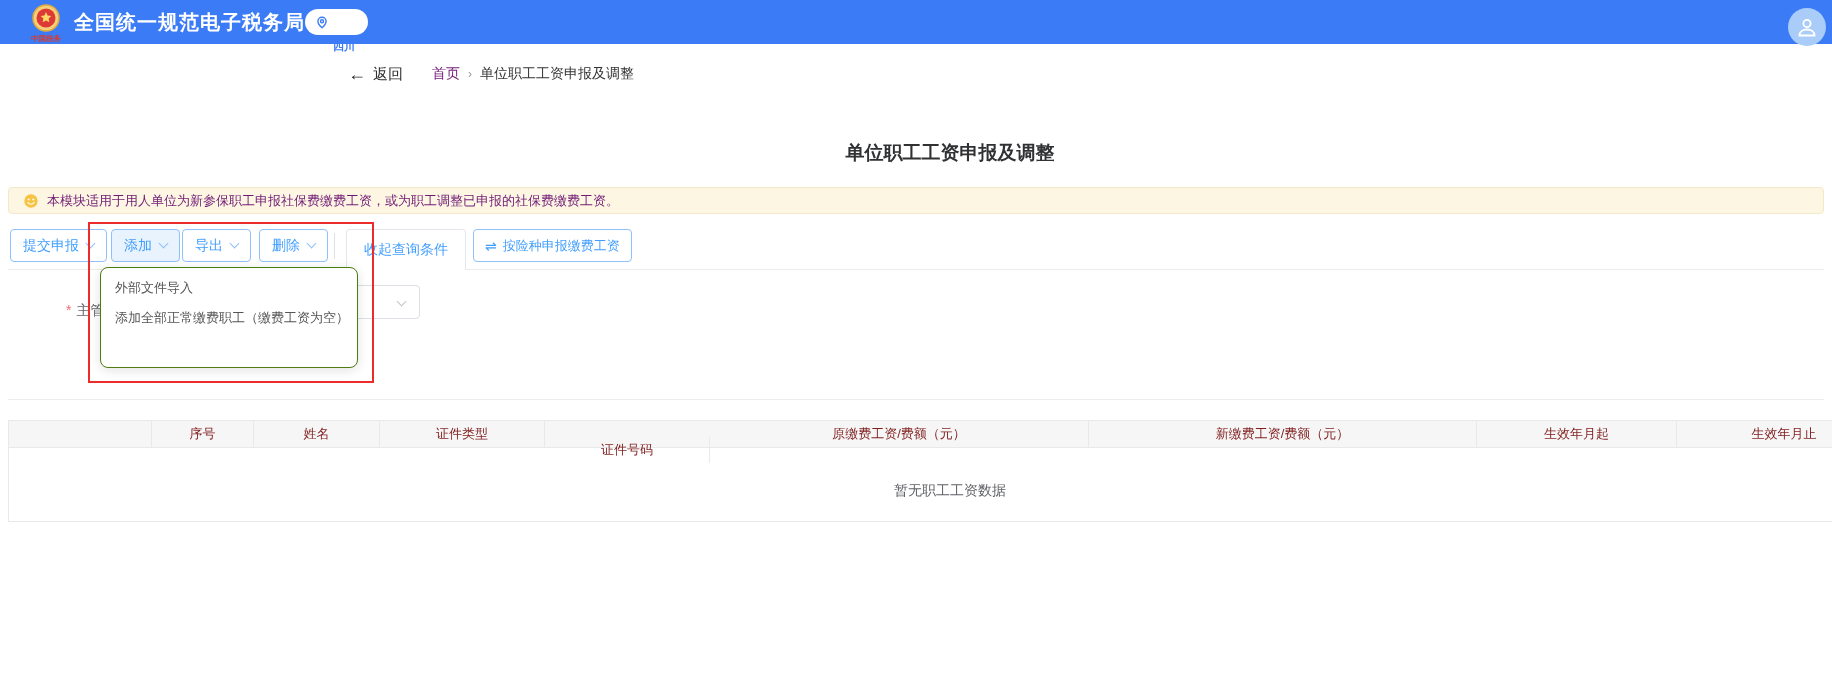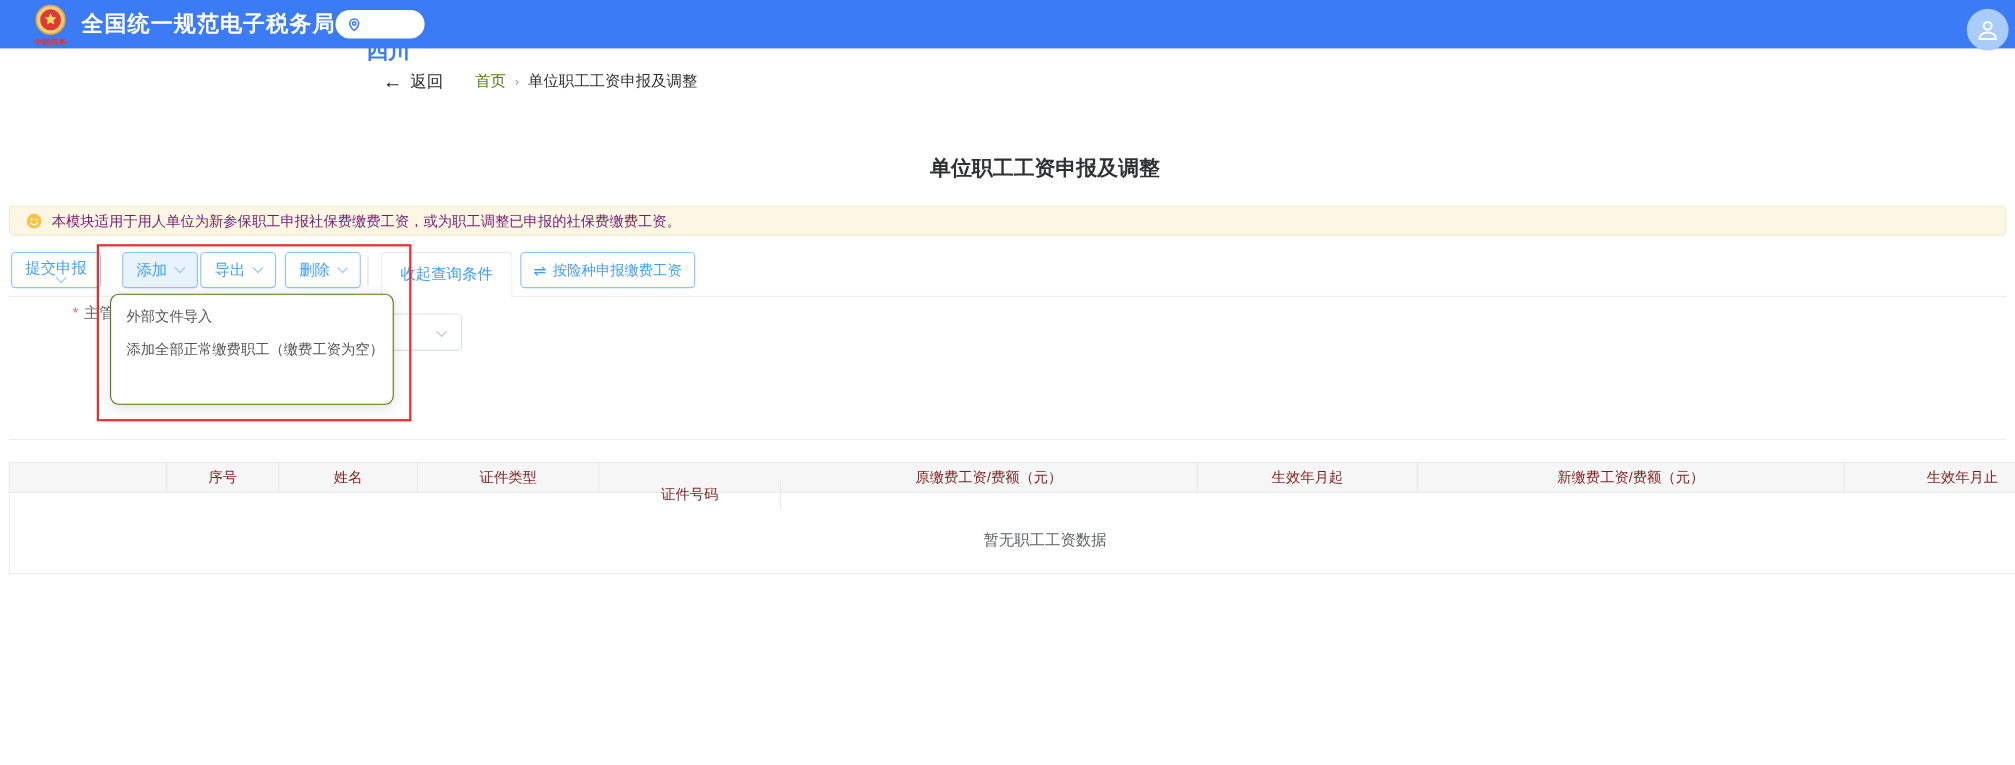--- a/index.html
+++ b/index.html
@@ -5,51 +5,51 @@
   * { margin:0; padding:0; box-sizing:border-box; }
   html,body { background:#fff; }
   body { font-family:"Liberation Sans", sans-serif; }
   #stage { position:relative; width:1832px; height:695px; background:#fff; overflow:hidden; }
 
   
   .topbar { position:absolute; left:0; top:0; width:1832px; height:44px; background:#3b7cf6; display:flex; align-items:center; }
   .emblem { position:absolute; left:28px; top:3px; }
   .app-title { position:absolute; left:74px; top:0; height:44px; line-height:44px; color:#fff; font-size:20px; font-weight:bold; letter-spacing:1px; white-space:nowrap; }
   .region-pill { position:absolute; left:305px; top:9px; height:26px; background:#fff; border-radius:14px; display:flex; align-items:center; gap:4px; padding:0 13px 0 10px; cursor:pointer; }
-  .region-text { color:#3b7cf6; font-weight:bold; font-size:20px;margin-top:48px; }
+  .region-text { color:#3b7cf6; font-weight:bold; font-size:11px;margin-top:48px; }
   .avatar { position:absolute; left:1788px; top:8px; width:38px; height:38px; border-radius:50%; background:#a9cdf8; display:flex; align-items:center; justify-content:center; cursor:pointer; }
 
   
   .breadcrumb { position:absolute; left:348px; top:63px; height:22px; display:flex; align-items:center; font-size:14px; color:#333; }
   .back-link { display:flex; align-items:center; gap:7px; cursor:pointer; color:#2b2b2b; font-size:15px; }
   .back-arrow { font-size:18px; line-height:18px; }
-  .crumb-home { color:#4d7c0f; margin-left:29px; cursor:pointer; }
+  .crumb-home { color:#701a75; margin-left:29px; cursor:pointer; }
   .crumb-sep { color:#9a9a9a; margin:0 8px; font-size:12px; }
   .crumb-current { color:#333; }
 
   
   .page-title { position:absolute; left:0; top:140px; width:1900px; text-align:center; font-size:19px; font-weight:bold; color:#303133; }
   .notice { position:absolute; left:8px; top:187px; width:1816px; height:27px; background:#fdf6e3; border:1px solid #f4e8cb; border-radius:4px; display:flex; align-items:center; padding-left:14px; }
   .notice-text { font-size:13px; color:#701a75; margin-left:8px; }
 
   
   .btn { position:absolute; top:229px; height:33px; border:1px solid #8fc1fb; border-radius:4px; background:#fff; color:#409eff; font-size:14px; display:inline-flex; align-items:center; justify-content:center; padding:0 12px; cursor:pointer; white-space:nowrap; z-index:2; }
   .chev { width:7px; height:7px; border-right:1.5px solid #8fc1fb; border-bottom:1.5px solid #8fc1fb; transform:rotate(45deg); margin:-4px 0 0 8px; }
-  #btn-submit { left:10px;flex-direction:column; }
+  #btn-submit { left:10px; }
   #btn-add { left:111px; background:#e8f3fe; }
   #btn-export { left:182px; }
   #btn-delete { left:259px; }
   .toolbar-divider { position:absolute; left:334px; top:233px; width:1px; height:26px; background:#e0e0e0; }
   .collapse-tab { position:absolute; left:346px; top:229px; height:41px; padding:0 17px; background:#fff; border:1px solid #e4e7ed; border-bottom:none; border-radius:4px 4px 0 0; color:#409eff; font-size:14px; display:flex; align-items:center; z-index:6; cursor:pointer; white-space:nowrap; }
   #btn-insurance { left:473px; font-size:13px; padding:0 11px; gap:6px; }
   .swap-glyph { font-size:14px; }
 
   
   .query-panel { position:absolute; left:8px; top:269px; width:1816px; height:131px; background:#fff; border-top:1px solid #ececec; border-bottom:1px solid #ececec; z-index:1; }
-  .form-label-tax { position:absolute; left:66px; top:276px; font-size:14px; color:#606266; z-index:2; white-space:nowrap; }
+  .form-label-tax { position:absolute; left:66px; top:302px; font-size:14px; color:#606266; z-index:2; white-space:nowrap; }
   .req { color:#f56c6c; margin-right:5px; font-size:14px; }
   .select-box { position:absolute; left:140px; top:285px; width:280px; height:34px; border:1px solid #dcdfe6; border-radius:4px; background:#fff; z-index:2; cursor:pointer; }
   .select-chev { position:absolute; right:14px; top:12px; width:7px; height:7px; border-right:1.5px solid #c0c4cc; border-bottom:1.5px solid #c0c4cc; transform:rotate(45deg); }
   .form-label-emp { position:absolute; left:722px; top:293px; font-size:14px; color:#606266; white-space:nowrap; }
   .emp-input { position:absolute; left:788px; top:285px; width:308px; height:34px; border:1px solid #dcdfe6; border-radius:4px; padding:0 12px; font-size:14px; color:#333; outline:none; font-family:"Liberation Sans", sans-serif; }
   .emp-input::placeholder { color:#c0c4cc; }
   .search-btn { position:absolute; left:864px; top:346px; width:70px; height:33px; background:#54a8f8; color:#fff; border:none; border-radius:4px; font-size:14px; cursor:pointer; font-family:"Liberation Sans", sans-serif; }
   .reset-btn { position:absolute; left:950px; top:346px; width:68px; height:33px; background:#fff; color:#409eff; border:1px solid #8fc1fb; border-radius:4px; font-size:14px; cursor:pointer; font-family:"Liberation Sans", sans-serif; }
 
   
@@ -167,22 +167,22 @@
   <div class="annotation-rect"></div>
 
   <div class="table-wrap">
     <div class="thead">
       <div class="th" style="width:143px;"></div>
       <div class="th" style="width:102px;">序号</div>
       <div class="th" style="width:126px;">姓名</div>
       <div class="th" style="width:165px;">证件类型</div>
       <div class="th" style="width:165px;margin-top:16px;">证件号码</div>
       <div class="th" style="width:379px;">原缴费工资/费额（元）</div>
+      <div class="th" style="width:388px;">新缴费工资/费额（元）</div>
       <div class="th" style="width:200px;">生效年月起</div>
-      <div class="th" style="width:388px;">新缴费工资/费额（元）</div>
       <div class="th" style="width:214px; border-right:none;">生效年月止</div>
     </div>
     <div class="tbody">
       <div class="empty-text">暂无职工工资数据</div>
     </div>
   </div>
 
 </div>
 
 </body></html>

